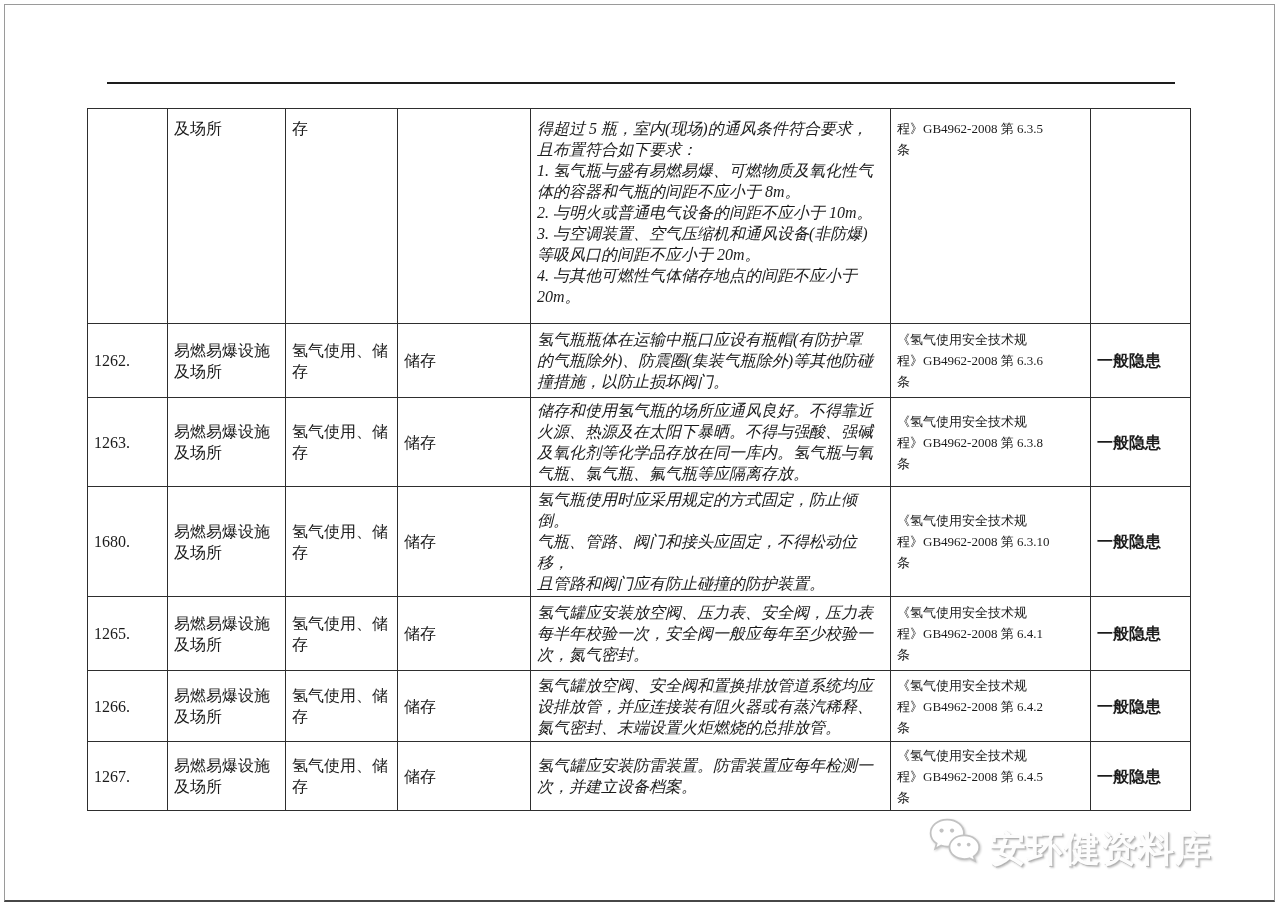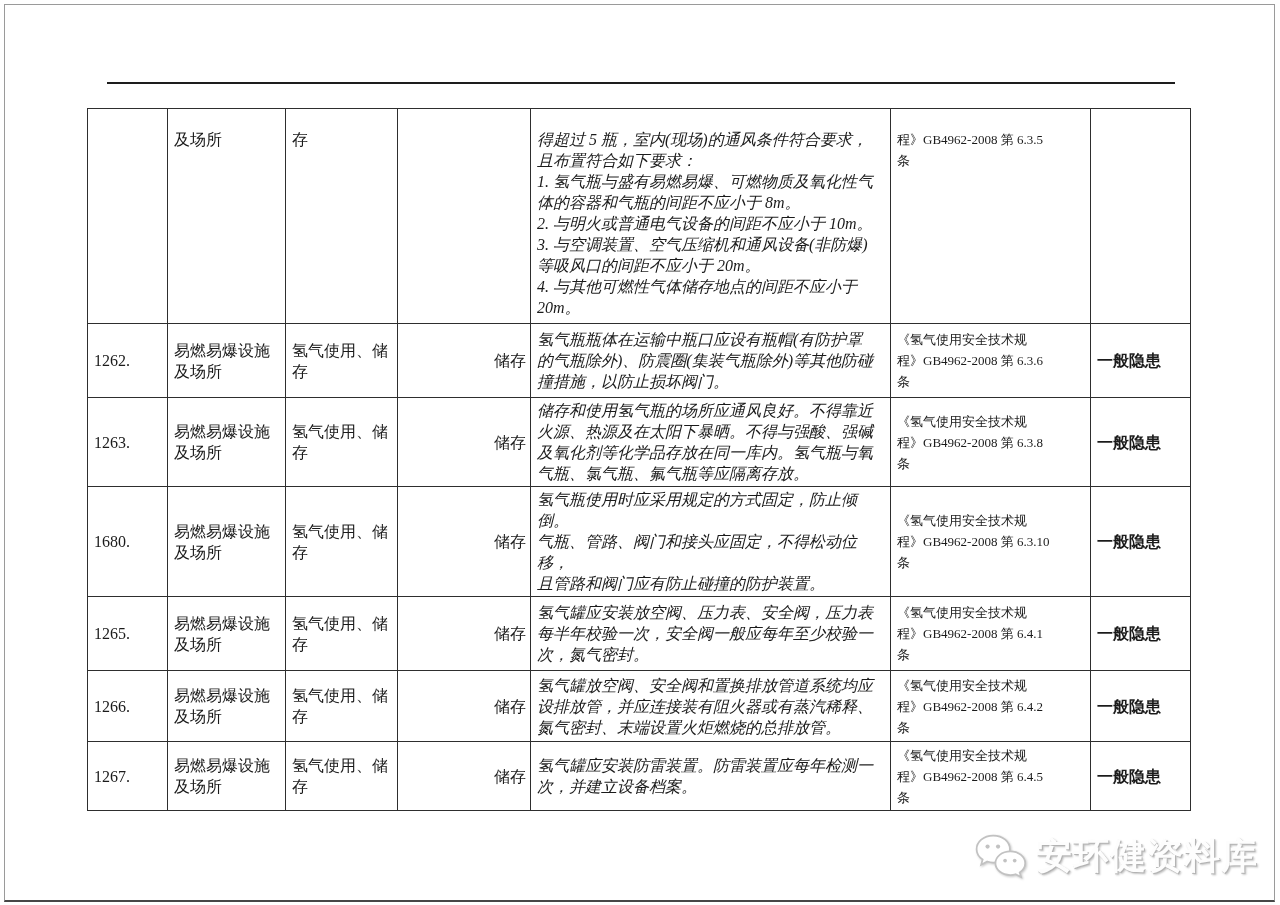--- a/index.html
+++ b/index.html
@@ -23,34 +23,34 @@
     border-collapse:collapse;table-layout:fixed;
     width:1103px;
     font-size:16px;line-height:21px;
   }
   table.doc td{
     border:1px solid #2e2e2e;
     vertical-align:middle;
     padding:2px 4px 2px 6px;
     overflow:hidden;
   }
-  tr.top-row td{vertical-align:top;padding-top:20px;}
+  tr.top-row td{vertical-align:top;padding-top:9px;}
   .c-no{padding-left:7px;}
   .c-cat{padding-left:8px;}
   .c-sub{padding-left:9px;}
-  .c-stage{padding-left:8px;text-align:right;}
+  .c-stage{padding-left:8px;}
   .c-desc{white-space:pre-line;padding-left:6px;padding-right:2px;font-style:italic;}
   .c-ref{white-space:pre-line;font-size:13px;padding-left:7px;padding-right:1px;}
   .c-sev{vertical-align:bottom;padding-bottom:5px;padding-left:8px;font-weight:bold;}
   .rh0{height:215px}.rh1{height:74px}.rh2{height:89px}.rh3{height:74px}
   .rh4{height:74px}.rh5{height:71px}.rh6{height:69px}
 
   .logo{
-    position:absolute;left:974px;top:812px;height:62px;
-    display:flex;align-items:flex-start;margin-top:20px;
+    position:absolute;left:928px;top:812px;height:62px;
+    display:flex;align-items:flex-end;
   }
   .logo-icon{width:56px;height:58px;margin-right:6px;
     filter:drop-shadow(1px 1px 1px #c9c9c9);}
   .logo-text{
     font-size:36px;font-weight:bold;letter-spacing:1px;
     color:#fdfdfd;
     text-shadow:1px 1px 0 #b3b3b3, 2px 2px 2px #c4c4c4, -1px -1px 0 #ffffff;
     white-space:nowrap;
   }
 </style>

